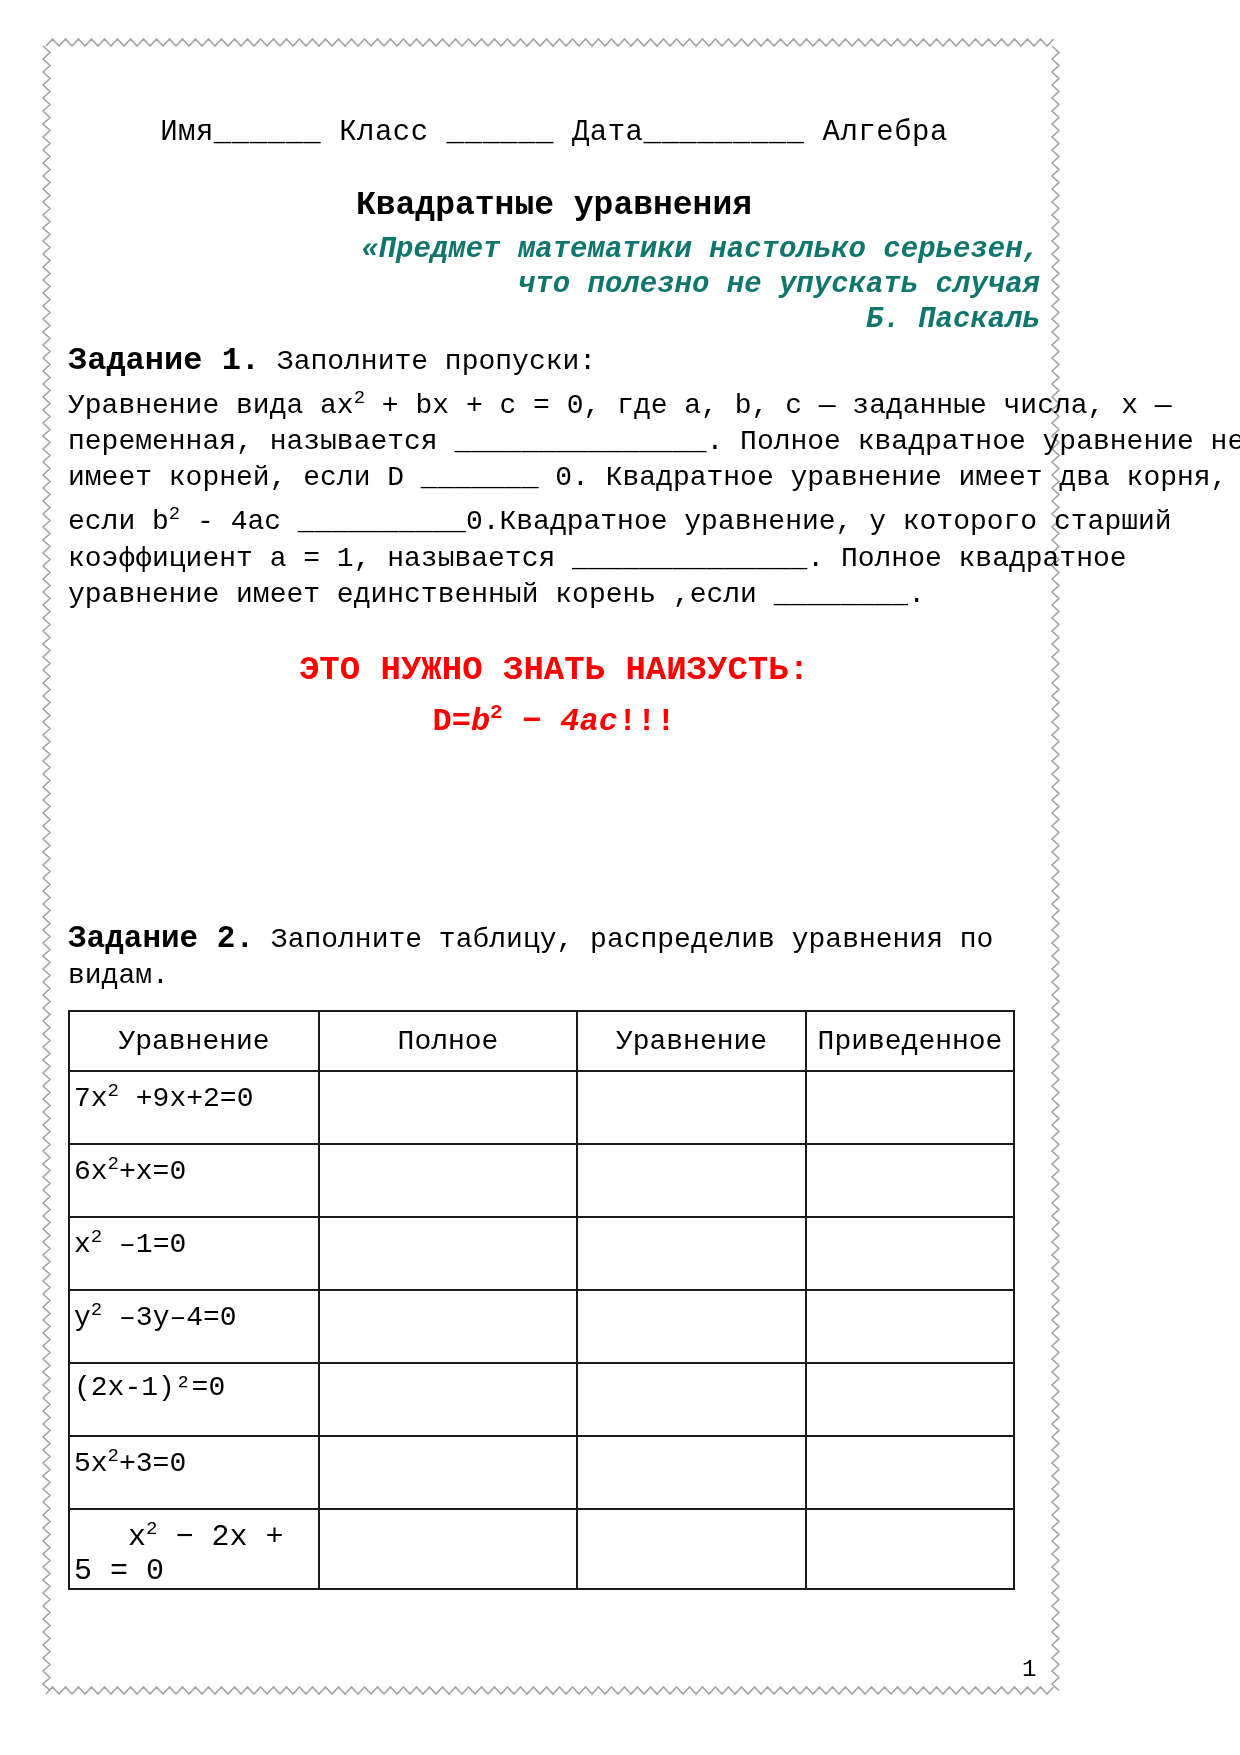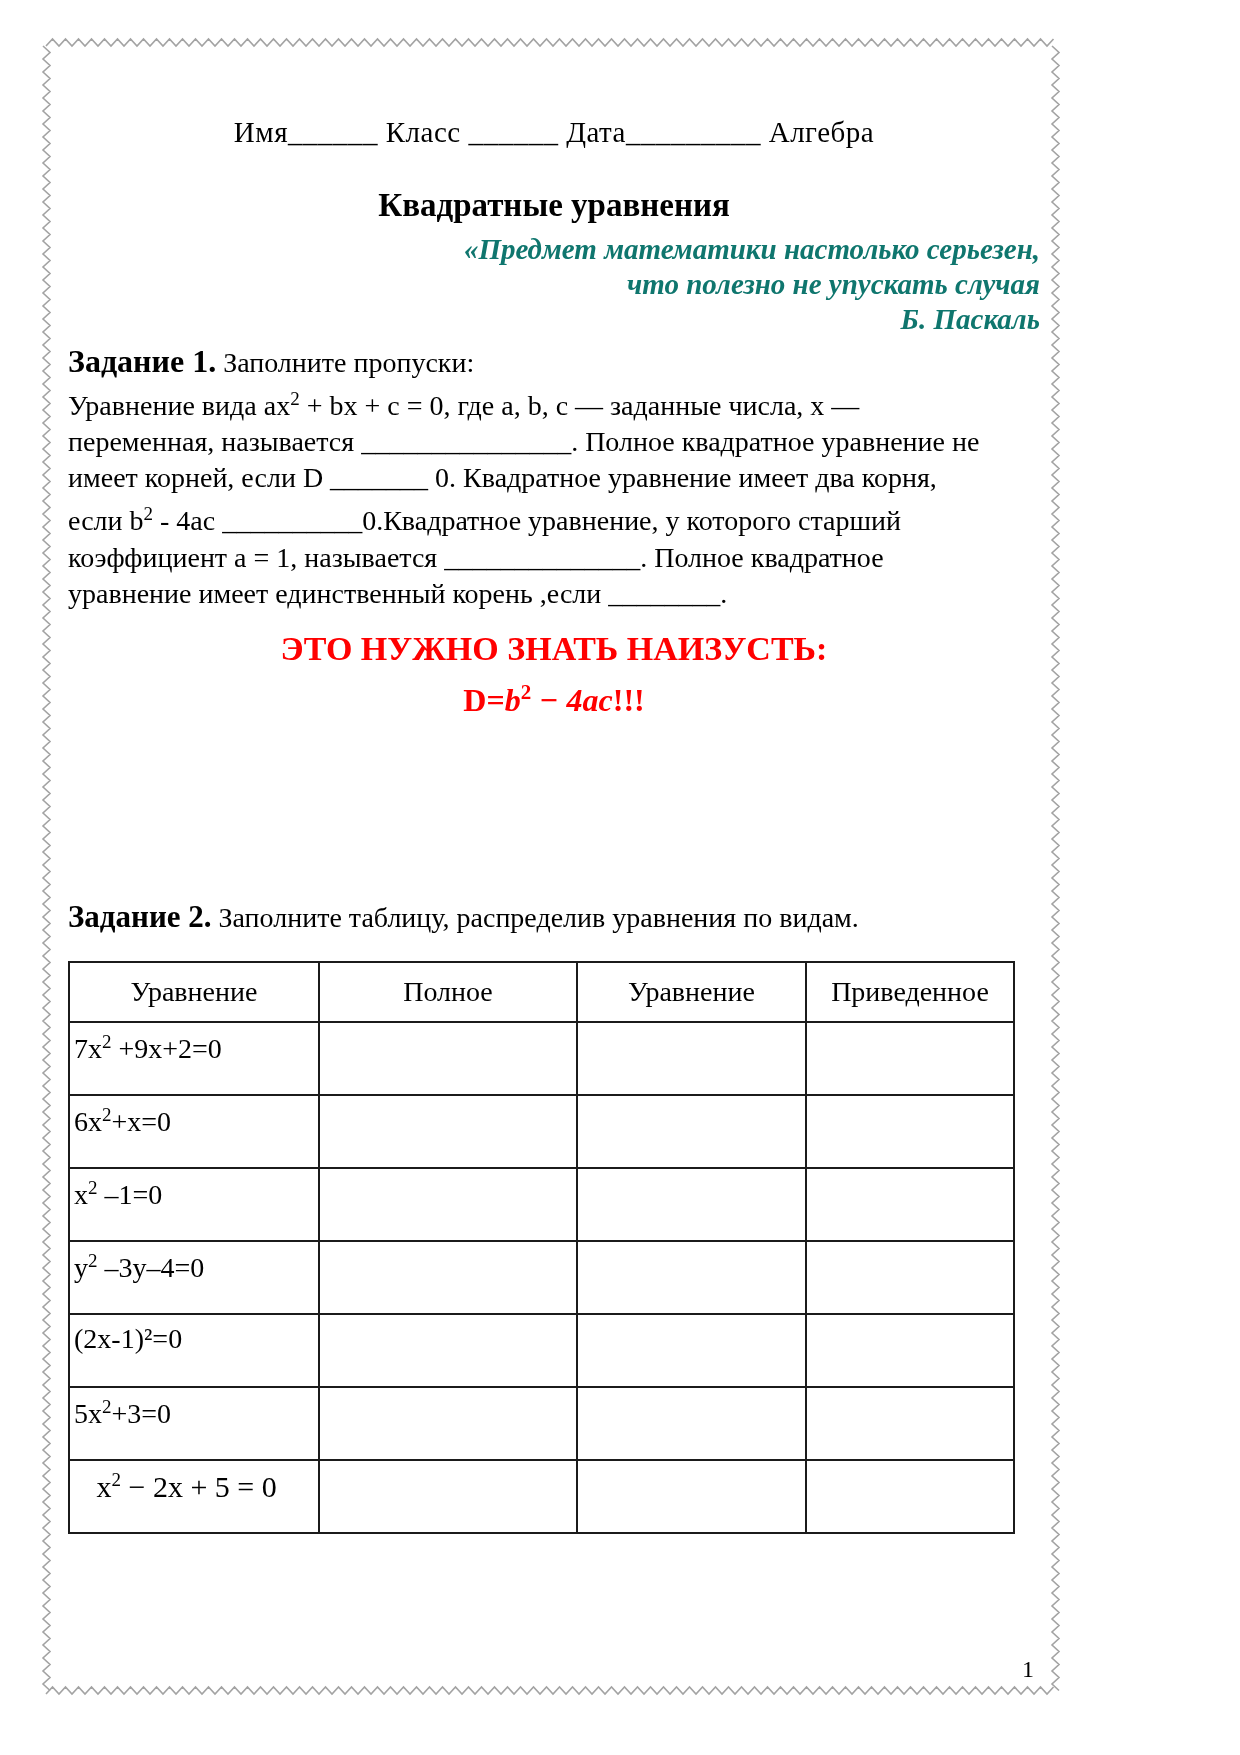--- a/index.html
+++ b/index.html
@@ -1,41 +1,41 @@
 <!DOCTYPE html>
 <html><head>
 <meta charset="utf-8">
 <style>
   html,body{margin:0;padding:0;background:#ffffff;}
   .page{
     position:relative;
     width:1240px;height:1755px;
     background:#ffffff;
-    font-family:Liberation Serif, serif;
+    font-family:Liberation Mono, monospace;
     color:#000;
     overflow:hidden;
   }
   .zz{position:absolute;left:0;top:0;width:1240px;height:1755px;pointer-events:none;}
   .content{position:absolute;left:68px;top:0;width:972px;}
   .doc-header{margin-top:116px;text-align:center;font-size:29px;letter-spacing:.5px;}
   .title{margin-top:38px;text-align:center;font-size:33px;font-weight:bold;}
   .quote{margin-top:8px;text-align:right;font-size:29px;line-height:35px;font-weight:bold;font-style:italic;}
   .task1{margin-top:6px;}
   .task-heading{font-size:28px;line-height:36px;}
   .task-label{font-weight:bold;font-size:32px;}
   .body-line{font-size:28px;line-height:36px;white-space:nowrap;}
   .body-line sup{font-size:19px;}
-  .memo{margin-top:16px;text-align:center;}
+  .memo{margin-top:36px;text-align:center;}
   .memo-headline{font-size:34px;line-height:42px;font-weight:bold;}
   .memo-formula{font-size:32px;line-height:44px;font-weight:bold;}
   .memo-formula .it{font-style:italic;}
   .memo-formula sup{font-size:21px;}
   .task2{margin-top:178px;}
   .task2 .task-label{font-size:31px;}
-  table.eq{border-collapse:collapse;margin-top:25px;width:945px;table-layout:fixed;}
+  table.eq{border-collapse:collapse;margin-top:16px;width:945px;table-layout:fixed;}
   table.eq th, table.eq td{border:2px solid #1b1b1b;}
   table.eq th{height:58px;font-size:28px;font-weight:normal;text-align:center;vertical-align:middle;padding:0 4px;}
   table.eq td{height:63px;font-size:28px;text-align:left;vertical-align:top;padding:8px 6px 0 4px;}
   table.eq td sup{font-size:19px;}
   .page-num{position:absolute;left:1022px;top:1656px;font-size:24px;}
 </style>
 </head>
 <body>
 
 <div class="page">

